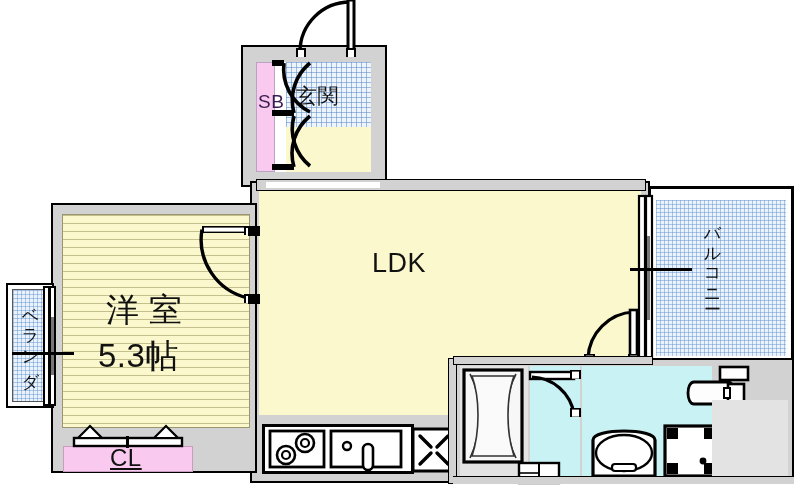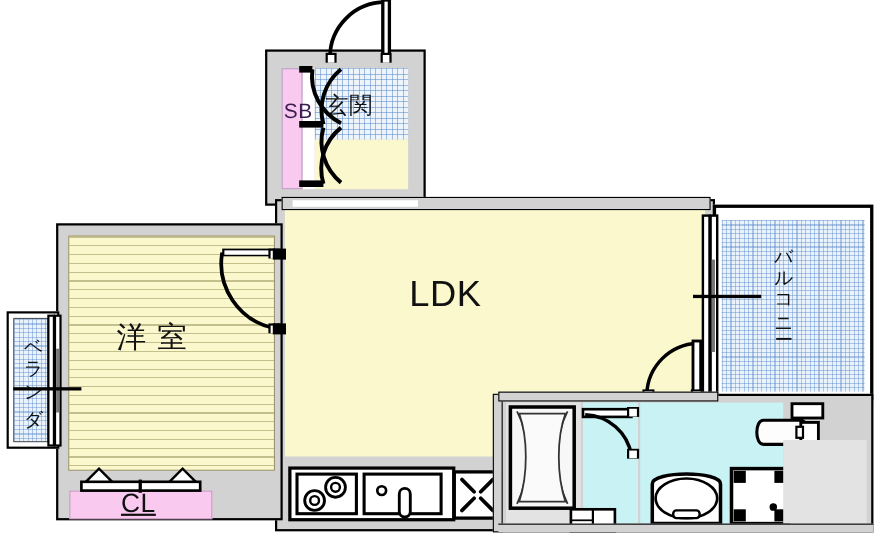--- a/index.html
+++ b/index.html
@@ -39,22 +39,22 @@
   }
   .hatch-tile-fine{
     background-color:#eaf2fb;
     background-image:
       repeating-linear-gradient(to right,rgba(90,140,200,.45) 0 1px,rgba(0,0,0,0) 1px 4px),
       repeating-linear-gradient(to bottom,rgba(90,140,200,.45) 0 1px,rgba(0,0,0,0) 1px 4px);
   }
 
   
   .lbl{position:absolute;color:#111;white-space:nowrap;letter-spacing:.5px;}
-  .lbl-big{font-size:33px;font-weight:400;}
-  .lbl-mid{font-size:27px;text-align:right;}
+  .lbl-big{font-size:27px;font-weight:400;}
+  .lbl-mid{font-size:33px;text-align:right;}
   .lbl-sm{font-size:21px;}
   .lbl-v{writing-mode:vertical-rl;text-orientation:upright;font-size:17px;letter-spacing:2px;}
   .lbl-sb{font-size:19px;color:#3a1d50;line-height:1.25;text-align:center;}
   .lbl-cl{font-size:24px;color:#111;}
 
   
   .ln{background:#000;position:absolute;}
 
   svg{display:block;overflow:visible;}
 </style>
@@ -100,20 +100,21 @@
 
   <div class="lbl lbl-big" style="left:372px;top:248px;">LDK</div>
 
   <div class="abs" style="left:256px;top:179px;width:390px;height:12px;background:#d2d2d2;border:1px solid #000;"></div>
   <div class="abs fl-white" style="left:266px;top:182px;width:114px;height:6px;"></div>
 
   <div class="abs wall" style="left:51px;top:203px;width:206px;height:270px;"></div>
   <div class="abs fl-room hatch-floor" style="left:62px;top:214px;width:188px;height:214px;border:1px solid #9a9470;"></div>
 
   <div class="lbl lbl-mid" style="left:106px;top:288px;letter-spacing:10px;">洋室</div>
+  <div class="lbl lbl-mid" style="left:98px;top:334px;">5.3帖</div>
 
   <svg class="abs" style="left:196px;top:226px;width:62px;height:82px;">
     <rect x="6" y="0" width="48" height="7" fill="#000"></rect>
     <rect x="8" y="1.6" width="44" height="4" fill="#fff"></rect>
     <path d="M6,3.5 A60,60 0 0 0 52,72" fill="none" stroke="#000" stroke-width="3.4"></path>
     <rect x="48" y="0" width="11" height="9" fill="#000"></rect>
     <rect x="50" y="2" width="7" height="7" fill="#fff"></rect>
     <rect x="48" y="68" width="11" height="9" fill="#000"></rect>
     <rect x="50" y="70" width="7" height="7" fill="#fff"></rect>
   </svg>

